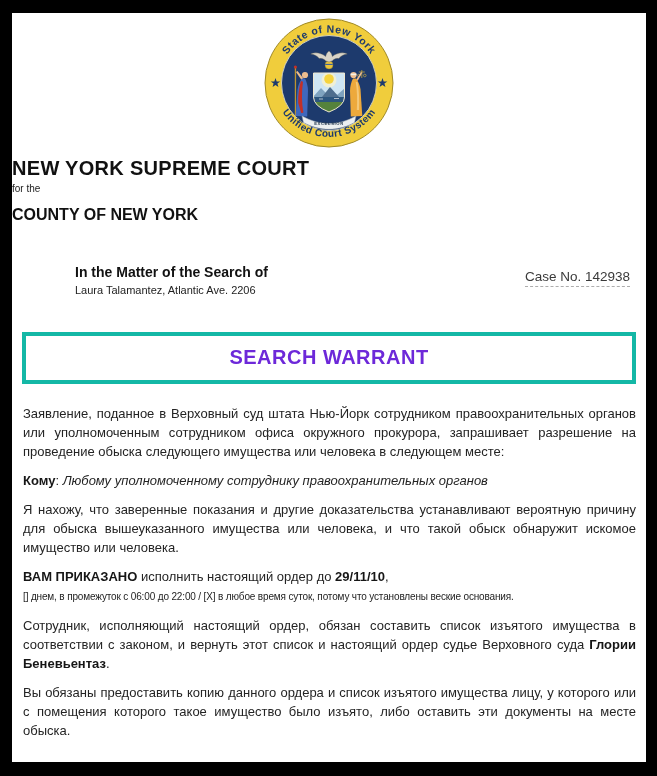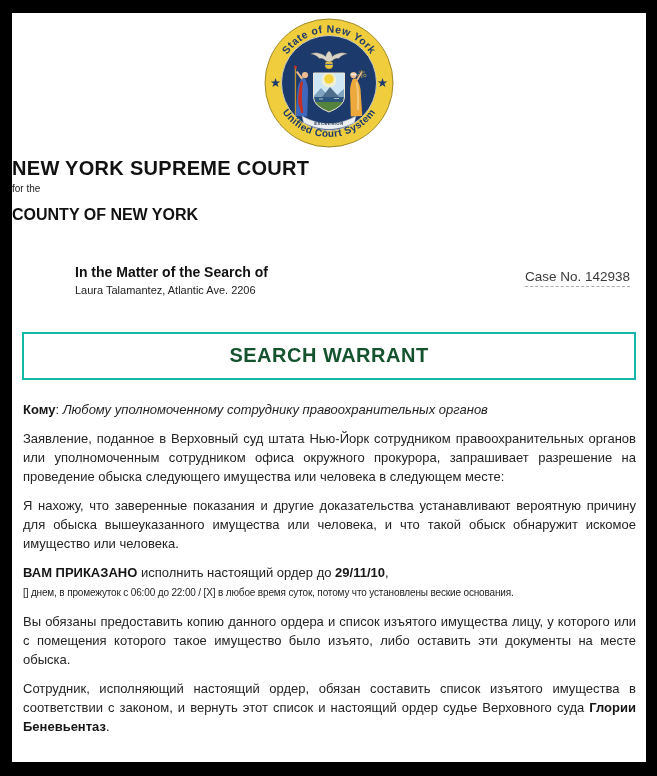--- a/index.html
+++ b/index.html
@@ -22,22 +22,22 @@
   .h-for{font-size:10px;font-weight:400;color:#222;margin-top:3px;}
   .h-county{font-size:16px;font-weight:700;margin-top:12px;}
   
   .case-row{display:flex;justify-content:space-between;align-items:flex-start;
     margin:40px 10px 0 63px;}
   .matter-title{font-size:14px;font-weight:700;color:#111;}
   .matter-sub{font-size:11px;color:#222;margin-top:4px;}
   .case-no{font-size:13.5px;color:#3a3a3a;border-bottom:1px dashed #adadad;
     padding-bottom:2px;margin-top:5px;margin-right:6px;}
   
-  .warrant-box{margin:36px 10px 0;border:2px solid #14b8a6;text-align:center;
-    padding:10px 0 11px;font-size:20px;font-weight:700;letter-spacing:.5px;color:#14532d;}
+  .warrant-box{margin:36px 10px 0;border:4px solid #14b8a6;text-align:center;
+    padding:10px 0 11px;font-size:20px;font-weight:700;letter-spacing:.5px;color:#6d28d9;}
   
   .doc-body{margin:20px 10px 0 11px;font-size:13px;line-height:19px;color:#242424;}
   .doc-body p{margin:0 0 10px;text-align:justify;}
   .doc-body .nowrap{white-space:nowrap;font-size:10px;letter-spacing:-.15px;}
   .bold{font-weight:700;color:#161616;}
   .ital{font-style:italic;}
 </style>
 </head>
 <body>
 
@@ -128,29 +128,29 @@
         <div class="matter-sub">Laura Talamantez, Atlantic Ave. 2206</div>
       </div>
       <div class="case-no">Case No. 142938</div>
     </div>
 
     <div class="warrant-box">
       <span>SEARCH WARRANT</span>
     </div>
 
     <div class="doc-body">
+      <p>Заявление, поданное в Верховный суд штата Нью-Йорк сотрудником правоохранительных органов или уполномоченным сотрудником офиса окружного прокурора, запрашивает разрешение на проведение обыска следующего имущества или человека в следующем месте:</p>
+
       <p><span class="bold">Кому</span><span>: </span><span class="ital">Любому уполномоченному сотруднику правоохранительных органов</span></p>
-
-      <p>Заявление, поданное в Верховный суд штата Нью-Йорк сотрудником правоохранительных органов или уполномоченным сотрудником офиса окружного прокурора, запрашивает разрешение на проведение обыска следующего имущества или человека в следующем месте:</p>
 
 
       <p>Я нахожу, что заверенные показания и другие доказательства устанавливают вероятную причину для обыска вышеуказанного имущества или человека, и что такой обыск обнаружит искомое имущество или человека.</p>
 
       <p><span class="bold">ВАМ ПРИКАЗАНО</span><span> исполнить настоящий ордер до </span><span class="bold">29/11/10</span><span>,</span><br>
       <span class="nowrap">[] днем, в промежуток с 06:00 до 22:00 / [X] в любое время суток, потому что установлены веские основания.</span></p>
 
+      <p><span>Сотрудник, исполняющий настоящий ордер, обязан составить список изъятого имущества в соответствии с законом, и вернуть этот список и настоящий ордер судье Верховного суда </span><span class="bold">Глории Беневьентаз</span><span>.</span></p>
+
       <p>Вы обязаны предоставить копию данного ордера и список изъятого имущества лицу, у которого или с помещения которого такое имущество было изъято, либо оставить эти документы на месте обыска.</p>
-
-      <p><span>Сотрудник, исполняющий настоящий ордер, обязан составить список изъятого имущества в соответствии с законом, и вернуть этот список и настоящий ордер судье Верховного суда </span><span class="bold">Глории Беневьентаз</span><span>.</span></p>
     </div>
 
   </div>
 </div>
 
 </body></html>

